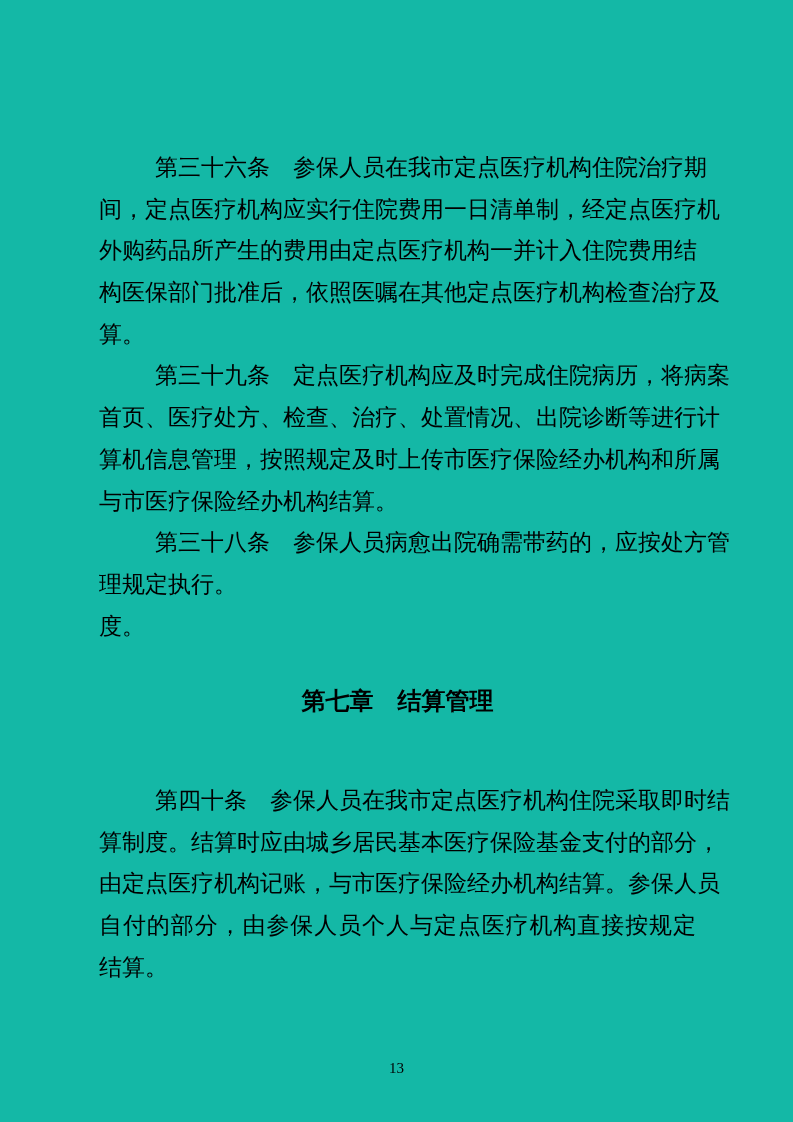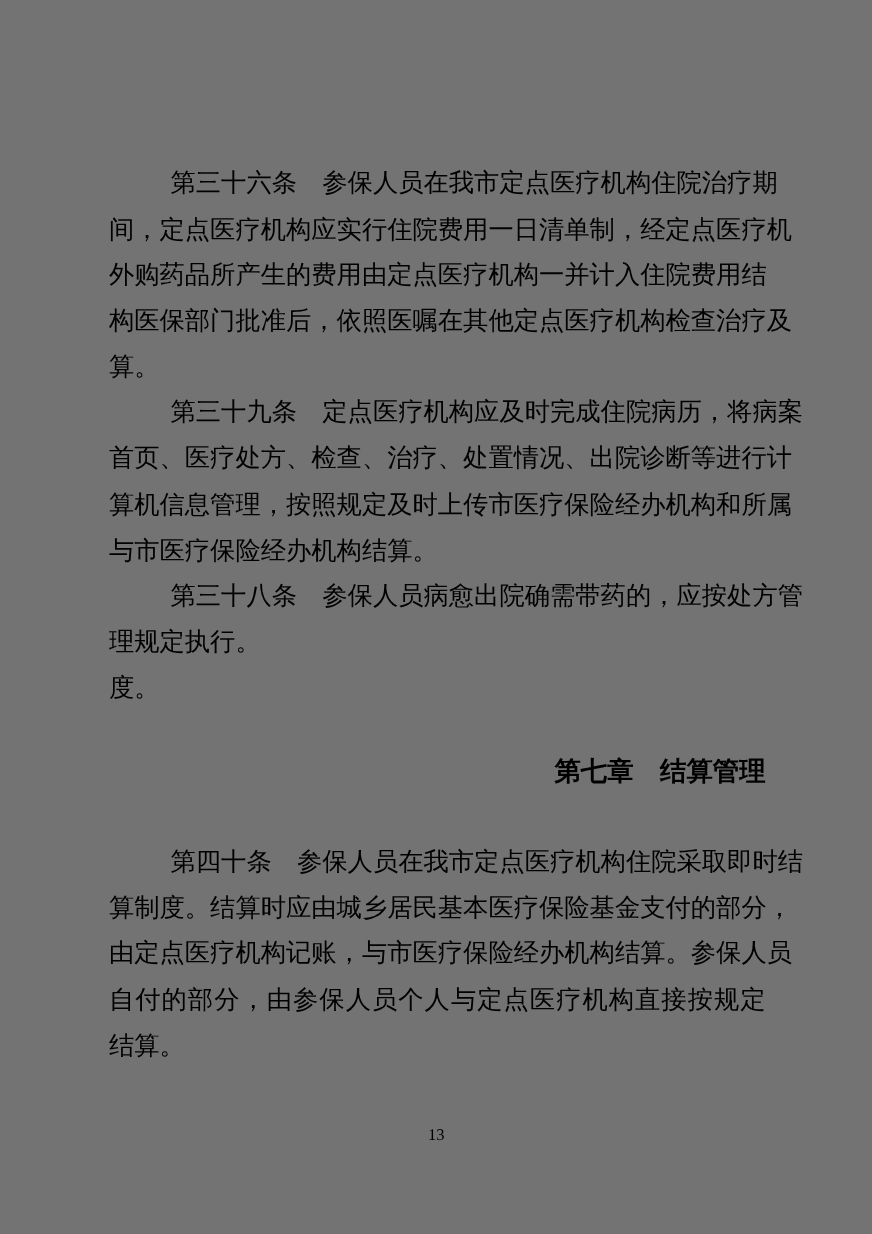--- a/index.html
+++ b/index.html
@@ -4,21 +4,21 @@
 <style>
   html, body {
     margin: 0;
     padding: 0;
     background: #ffffff;
   }
   .page {
     position: relative;
     width: 793px;
     height: 1122px;
-    background: #737373;
+    background: #14b8a6;
     color: #000000;
     overflow: hidden;
   }
   .body-text {
     position: absolute;
     left: 99px;
     top: 147px;
     width: 597px;
     font-family: "DejaVu Sans", sans-serif;
     font-size: 23px;
@@ -29,33 +29,33 @@
     height: 41.7px;
     line-height: 41.7px;
     text-align: justify;
     text-align-last: justify;
     text-justify: inter-character;
     white-space: nowrap;
   }
   .line.first { text-indent: 56px; }
   .line.last  { text-align-last: left; white-space: normal; }
   .heading {
-    margin: 35px 0 40px 0;
+    margin: 35px 0 56px 0;
     height: 41.7px;
     line-height: 41.7px;
-    text-align: right;
+    text-align: center;
     font-size: 24px;
     font-weight: bold;
-    font-family: Liberation Serif, serif;
+    font-family: Liberation Mono, monospace;
   }
   .pageno {
     position: absolute;
     left: 0;
     right: 0;
-    top: 1024px;
+    top: 1060px;
     text-align: center;
     font-family: "Liberation Serif", serif;
     font-size: 15px;
     color: #000000;
   }
 </style>
 </head>
 <body>
 
 <div class="page">

